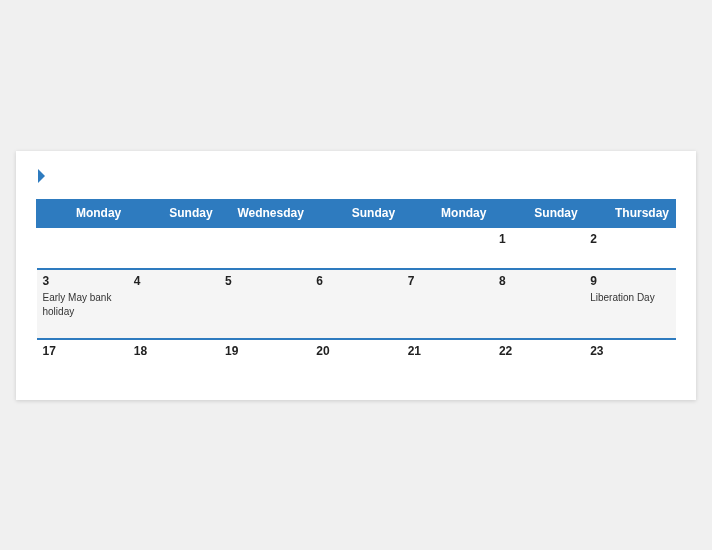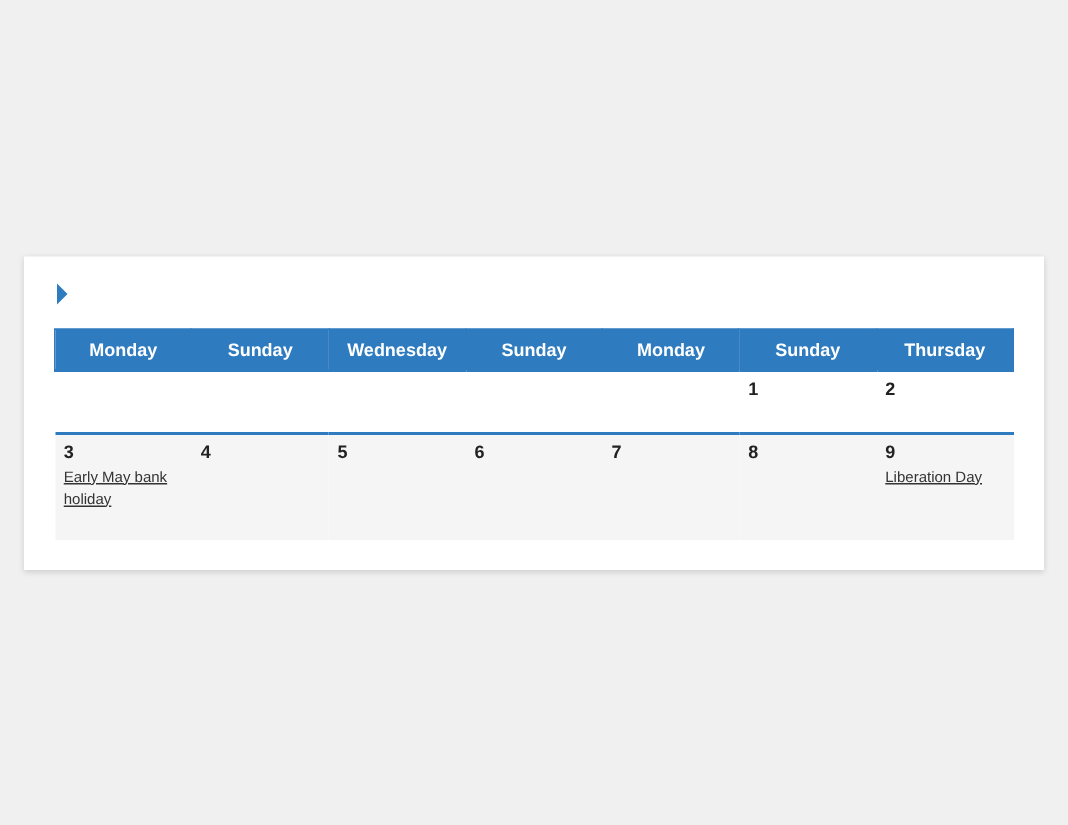--- a/index.html
+++ b/index.html
@@ -65,21 +65,21 @@
     .calendar-table {
       width: 100%;
       border-collapse: collapse;
     }
     .calendar-table thead tr th {
       background: #2e7bbf;
       color: #ffffff;
       font-size: 12px;
       font-weight: bold;
       padding: 6px 6px;
-      text-align: center;
+      text-align: right;
       border: 1px solid #2e7bbf;
     }
     .calendar-table tbody tr td {
       border-top: 2px solid #2e7bbf;
       vertical-align: top;
       padding: 4px 6px 20px 6px;
       font-size: 12px;
       color: #333;
       width: 14.28%;
       background: #ffffff;
@@ -91,21 +91,20 @@
       font-size: 12px;
       font-weight: bold;
       color: #222;
       display: block;
       margin-bottom: 2px;
     }
     .event-text {
       font-size: 10px;
       color: #333;
       line-height: 1.3;
-      text-decoration: underline;
     }
   </style>
 </head>
 <body>
 
 <div class="calendar-wrapper">
   <div class="header">
     <div class="logo">
       <span class="logo-general"></span>
       <span class="logo-blue">
@@ -155,15 +154,38 @@
             <span class="day-number">6</span>
           </td>
           <td>
             <span class="day-number">7</span>
           </td>
           <td>
             <span class="day-number">8</span>
           </td>
           <td><span class="day-number">9</span><span class="event-text">Liberation Day</span></td>
         </tr>
+        <tr>
+          <td>
+            <span class="day-number">17</span>
+          </td>
+          <td>
+            <span class="day-number">18</span>
+          </td>
+          <td>
+            <span class="day-number">19</span>
+          </td>
+          <td>
+            <span class="day-number">20</span>
+          </td>
+          <td>
+            <span class="day-number">21</span>
+          </td>
+          <td>
+            <span class="day-number">22</span>
+          </td>
+          <td>
+            <span class="day-number">23</span>
+          </td>
+        </tr>
       </tbody>
   </table>
 </div>
 
 </body></html>

